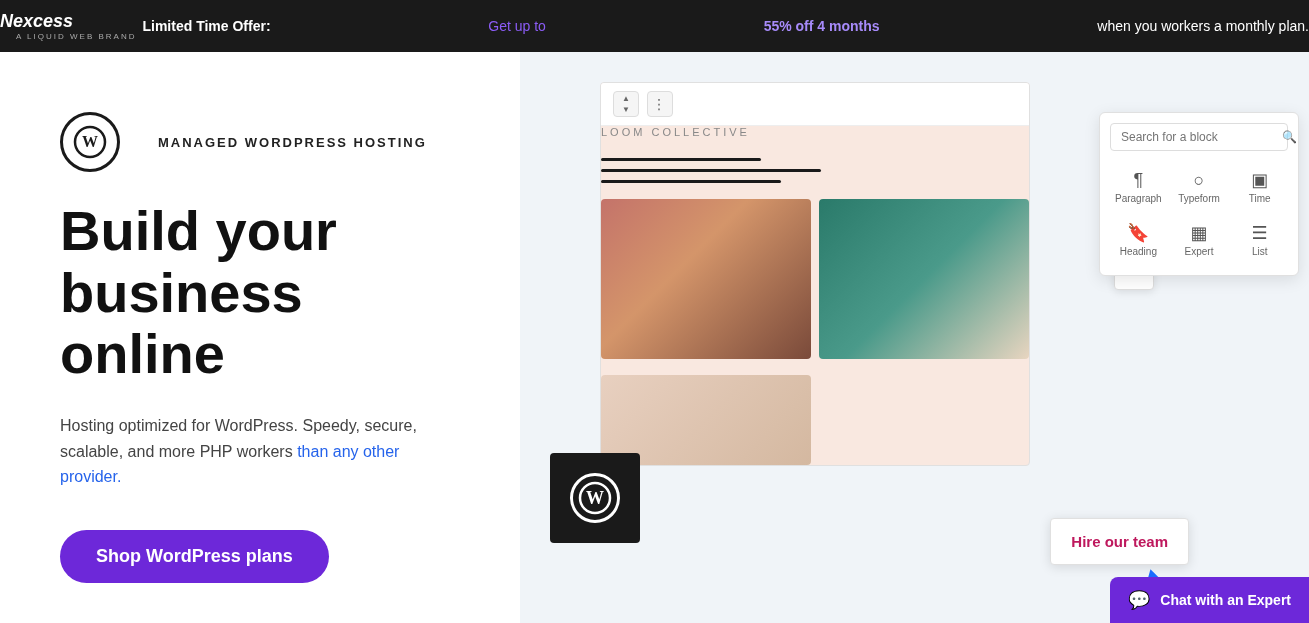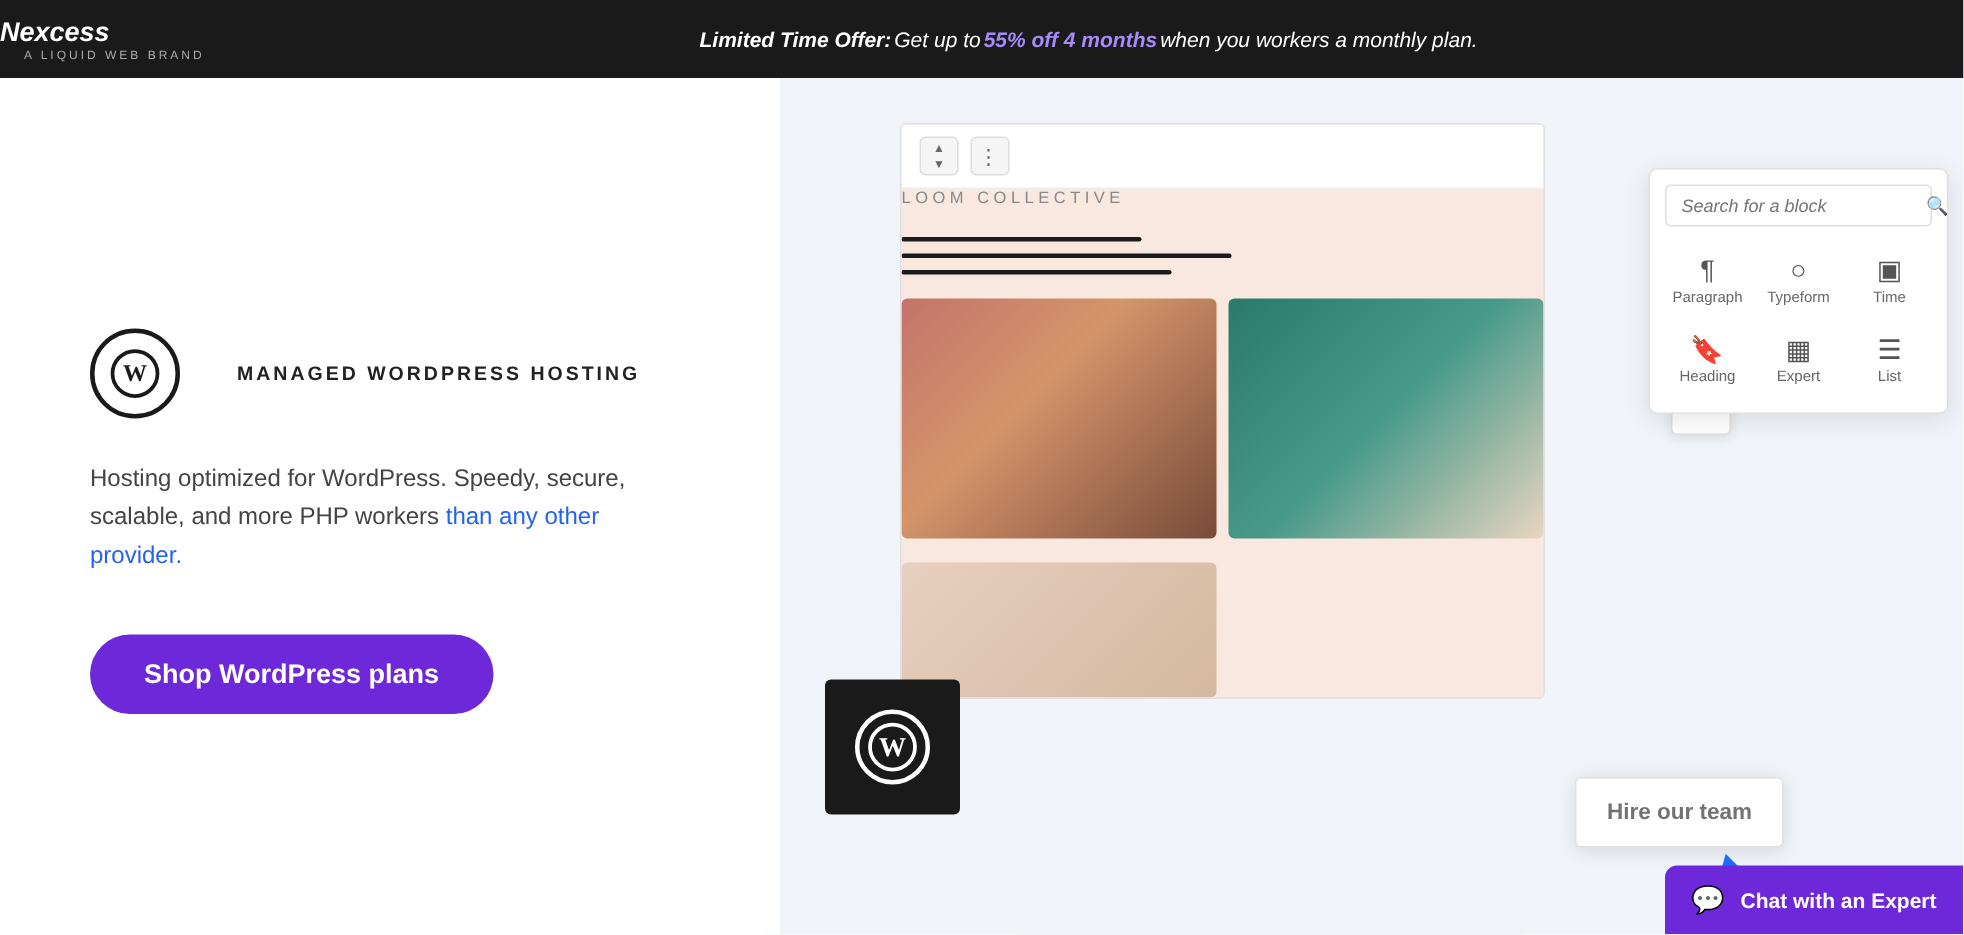--- a/index.html
+++ b/index.html
@@ -10,21 +10,21 @@
       background: #1a1a1a;
       color: #fff;
       display: flex;
       align-items: center;
       justify-content: center;
       height: 52px;
       font-size: 14px;
       gap: 6px;
     }
     .top-banner .offer-label { font-weight: 700; }
-    .top-banner .offer-text { color: #ffffff; }
+    .top-banner .offer-text { color: #8b5cf6; }
     .top-banner .highlight { color: #a78bfa; font-weight: 700; }
     .top-banner .normal { color: #fff; }
 
     
     .main-area {
       display: flex;
       height: 571px;
       position: relative;
       overflow: hidden;
     }
@@ -228,21 +228,20 @@
       margin-bottom: 12px;
       gap: 6px;
     }
     .block-search input {
       border: none;
       outline: none;
       font-size: 12px;
       color: #b91c1c;
       flex: 1;
       background: transparent;
-      font-style: italic;
     }
     .block-search-icon { font-size: 12px; color: #999; }
 
     .block-grid {
       display: grid;
       grid-template-columns: repeat(3, 1fr);
       gap: 4px;
     }
     .block-item {
       display: flex;
@@ -313,21 +312,21 @@
     .hire-team-box {
       position: absolute;
       bottom: 58px;
       right: 120px;
       background: #fff;
       border: 1px solid #e0e0e0;
       border-radius: 4px;
       padding: 14px 20px;
       font-size: 15px;
       font-weight: 600;
-      color: #737373;
+      color: #be185d;
       box-shadow: 0 2px 12px rgba(0,0,0,0.12);
       z-index: 12;
     }
 
     
     .cursor {
       position: absolute;
       bottom: 42px;
       right: 150px;
       width: 0;
@@ -359,41 +358,45 @@
     .chat-icon { font-size: 18px; }
   </style>
 </head>
 <body>
 
 <div class="top-banner">
   <span>
     <span style="font-style:italic;font-weight:800;font-size:18px;color:#fff;margin-top:36px;">Nexcess</span>
     <span style="font-size:8px;color:#aaa;display:block;letter-spacing:2px;padding-left:16px;">A LIQUID WEB BRAND</span>
   </span>
-  <span style="flex:1;display:flex;align-items:center;justify-content:center;gap:2px;font-style:italic;">
+  <span style="flex:1;display:flex;align-items:center;justify-content:space-between;gap:2px;">
     <span class="offer-label">Limited Time Offer:</span>
     <span class="offer-text">Get up to</span>
     <span class="highlight">55% off 4 months</span>
     <span class="normal">when you workers a monthly plan.</span>
   </span>
 </div>
 
 <div class="main-area">
 
   <div class="left-col">
     <div class="wp-label">
       <div class="wp-circle">
         <svg width="34" height="34" viewBox="0 0 34 34" fill="none">
           <circle cx="17" cy="17" r="15" stroke="#1a1a1a" stroke-width="2.5" fill="none"></circle>
           <text x="17" y="22" text-anchor="middle" font-size="16" font-weight="900" fill="#1a1a1a" font-family="serif">W</text>
         </svg>
       </div>
       <span class="wp-text">MANAGED WORDPRESS HOSTING</span>
     </div>
 
+    <h1 class="headline">
+      <span>Build your</span><br>
+      <span>business online</span>
+    </h1>
 
     <p class="description">
       <span>Hosting optimized for WordPress. Speedy, secure, scalable, and more PHP workers </span><a class="blue-link">than any other provider.</a>
     </p>
 
     <button class="cta-button">Shop WordPress plans</button>
   </div>
 
   <div class="right-col">
 

